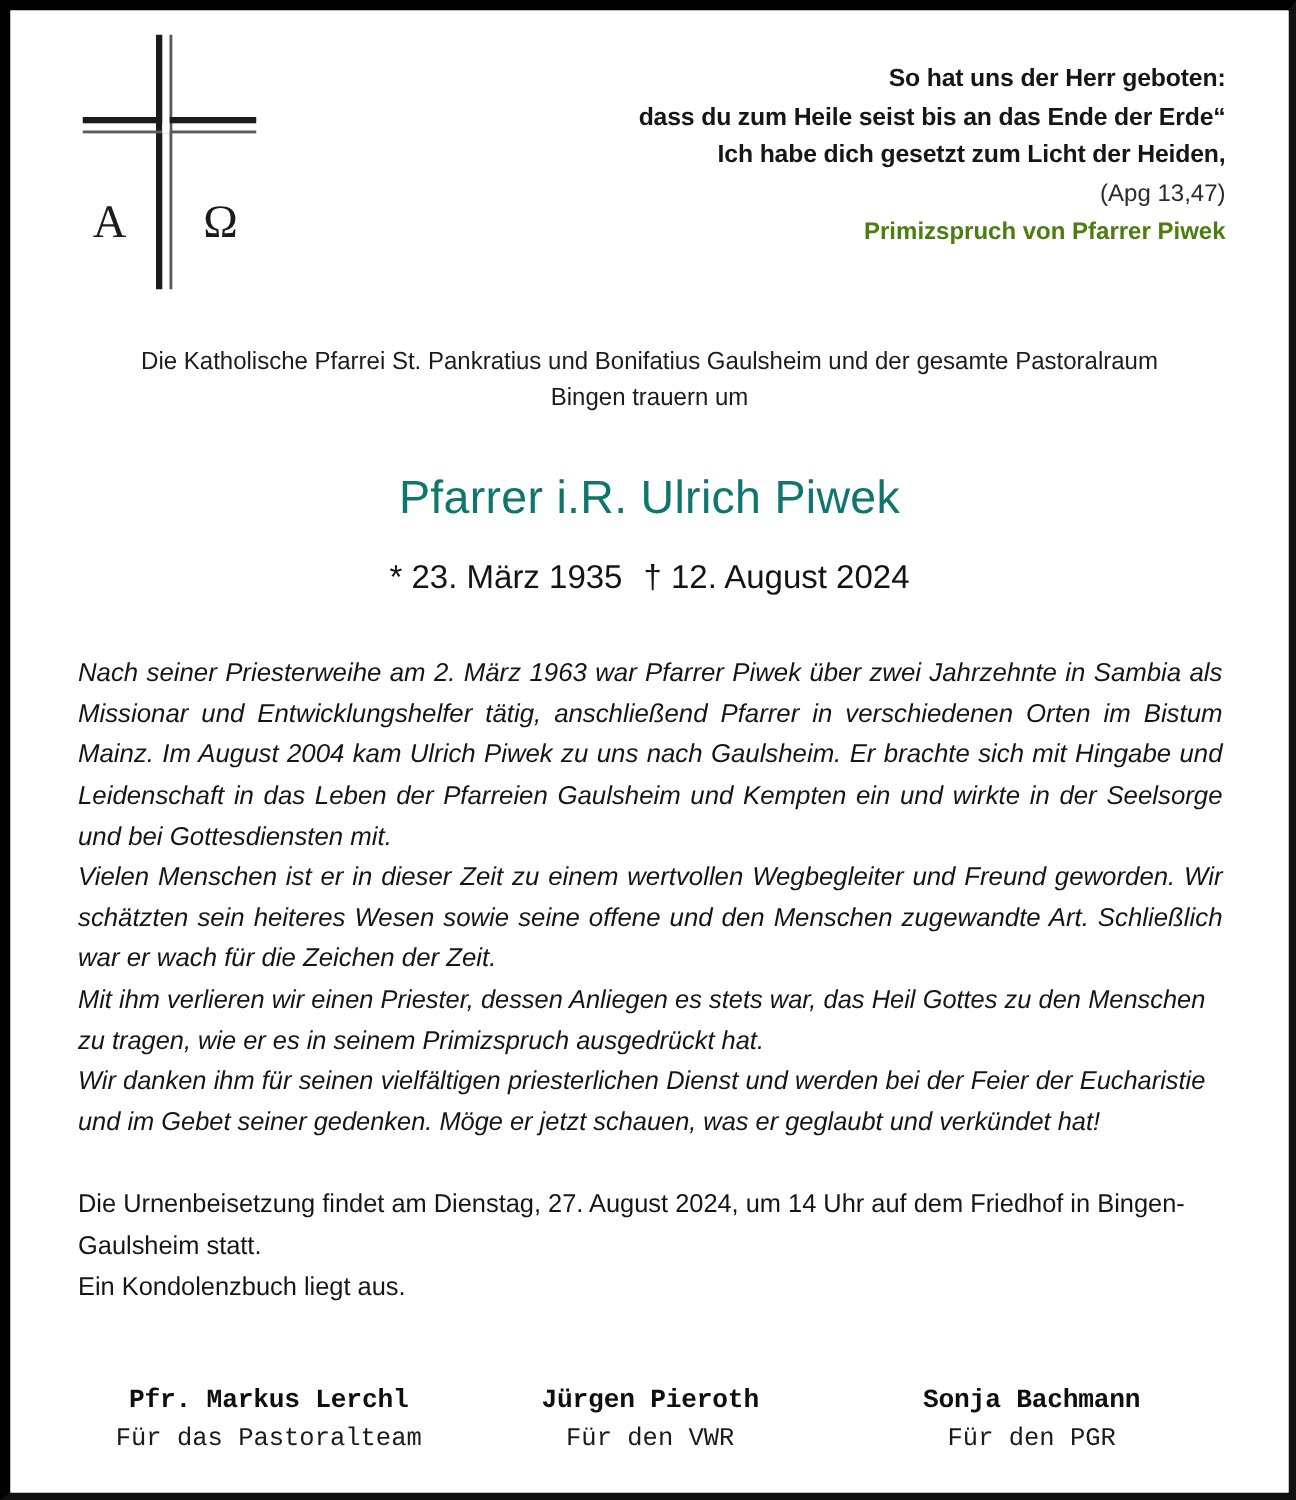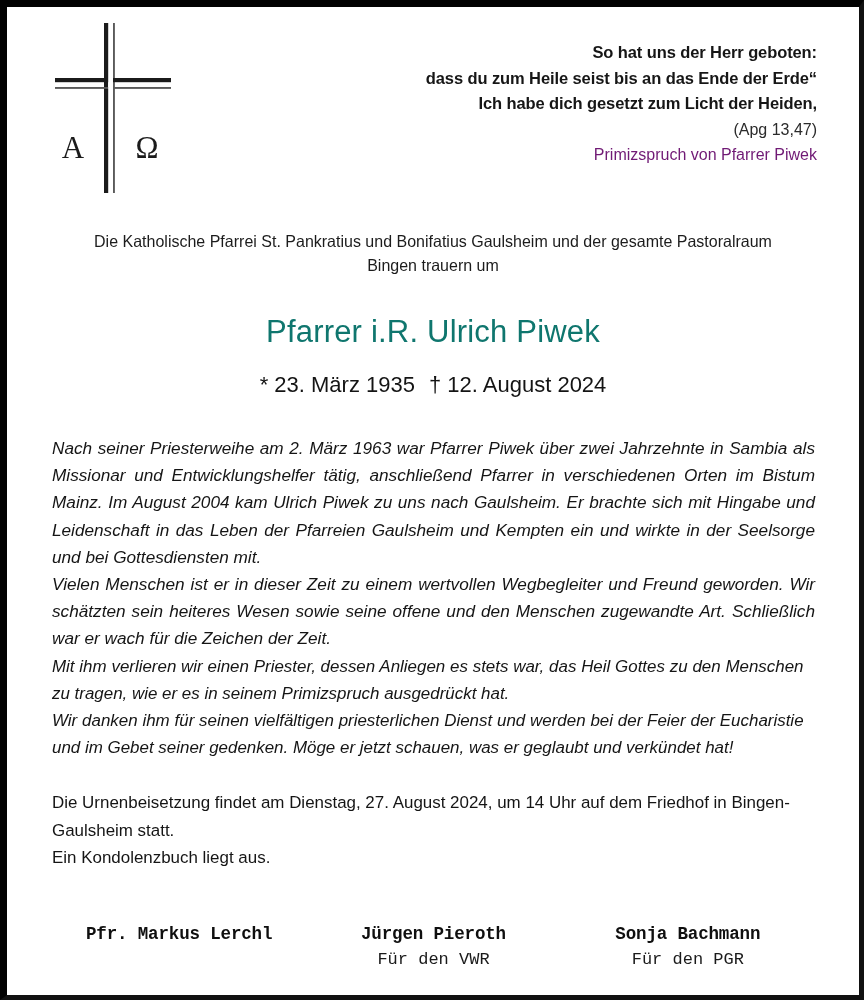--- a/index.html
+++ b/index.html
@@ -68,22 +68,22 @@
   }
   .scripture .ref {
     font-size: 16px;
     line-height: 25px;
     color: #2b2b2b;
     font-weight: 400;
   }
   .scripture .attrib {
     font-size: 16px;
     line-height: 25px;
-    color: #701a75;
-    font-weight: 400;
+    color: #4d7c0f;
+    font-weight: 700;
   }
 
   
   .parish {
     margin: 22px 66px 0 66px;
     text-align: center;
     font-size: 16.5px;
     line-height: 24px;
     color: #1c1c1c;
     transform: scaleX(0.97);
@@ -217,20 +217,21 @@
     </div>
 
     <div class="funeral">
       <p>Die Urnenbeisetzung findet am Dienstag, 27. August 2024, um 14 Uhr auf dem Friedhof in Bingen-Gaulsheim statt.</p>
       <p>Ein Kondolenzbuch liegt aus.</p>
     </div>
 
     <div class="signatories">
       <div class="sig">
         <div class="sig-name">Pfr. Markus Lerchl</div>
+        <div class="sig-role">Für das Pastoralteam</div>
       </div>
       <div class="sig">
         <div class="sig-name">Jürgen Pieroth</div>
         <div class="sig-role">Für den VWR</div>
       </div>
       <div class="sig">
         <div class="sig-name">Sonja Bachmann</div>
         <div class="sig-role">Für den PGR</div>
       </div>
     </div>

